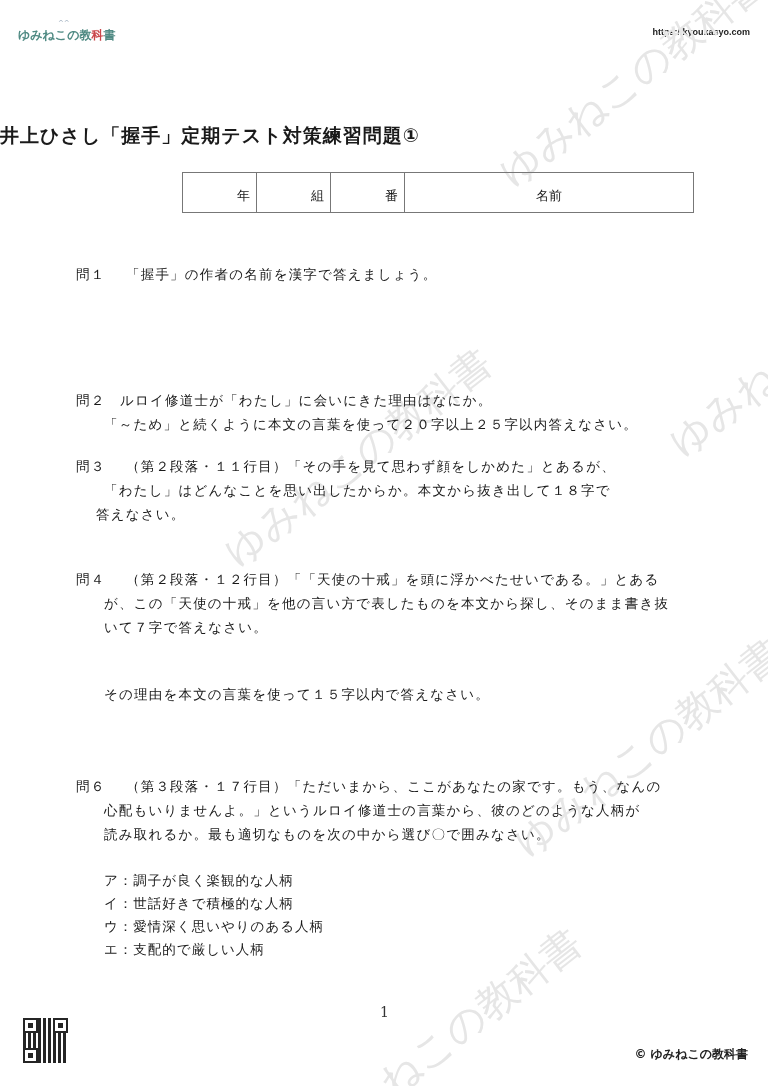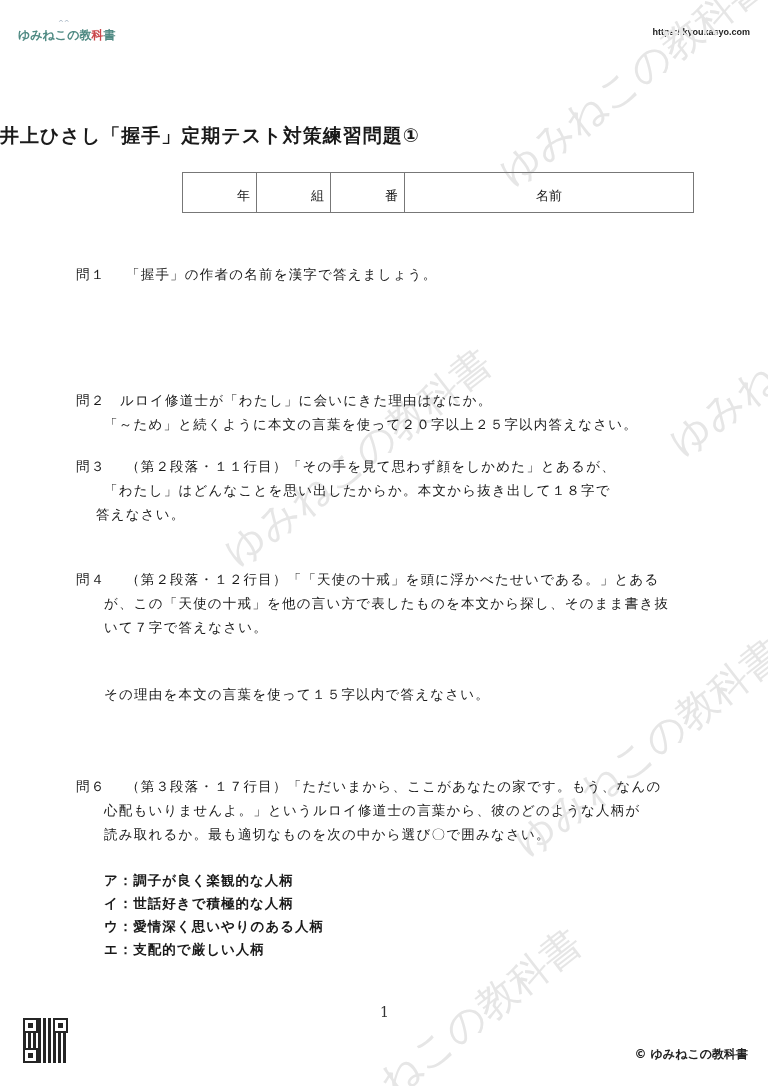--- a/index.html
+++ b/index.html
@@ -38,21 +38,21 @@
       border: 1px solid #777; font-size: 13px; vertical-align: bottom; padding: 0 6px 7px 6px; text-align: center;
     }
     table.name-table td.r { text-align: right; }
     .q {
       position: absolute; left: 76px; width: 640px; font-size: 13.5px; line-height: 24px;
       z-index: 1; letter-spacing: 1.2px;
     }
     .q .num { display: inline-block; width: 50px; }
     .q .line2 { padding-left: 28px; }
     .q .line2b { padding-left: 20px; }
-    .choices { position: absolute; left: 104px; top: 869px; font-size: 13.5px; line-height: 23px; z-index: 1; letter-spacing: 1px; font-weight: bold; }
+    .choices { position: absolute; left: 104px; top: 869px; font-size: 13.5px; line-height: 23px; z-index: 1; letter-spacing: 1px; }
     .page-num { position: absolute; left: 380px; top: 1004px; font-size: 14px; font-family: "DejaVu Serif", serif; color: #333; }
     .qr {
       position: absolute; left: 23px; top: 1018px; width: 45px; height: 45px;
       background:
         repeating-linear-gradient(90deg, #000 0 3px, #fff 3px 5px),
         #fff;
       opacity: 0.85;
     }
     .qr .finder { position: absolute; width: 11px; height: 11px; border: 2px solid #000; background: #fff; }
     .qr .finder::after { content: ""; position: absolute; left: 3px; top: 3px; width: 5px; height: 5px; background: #000; }

